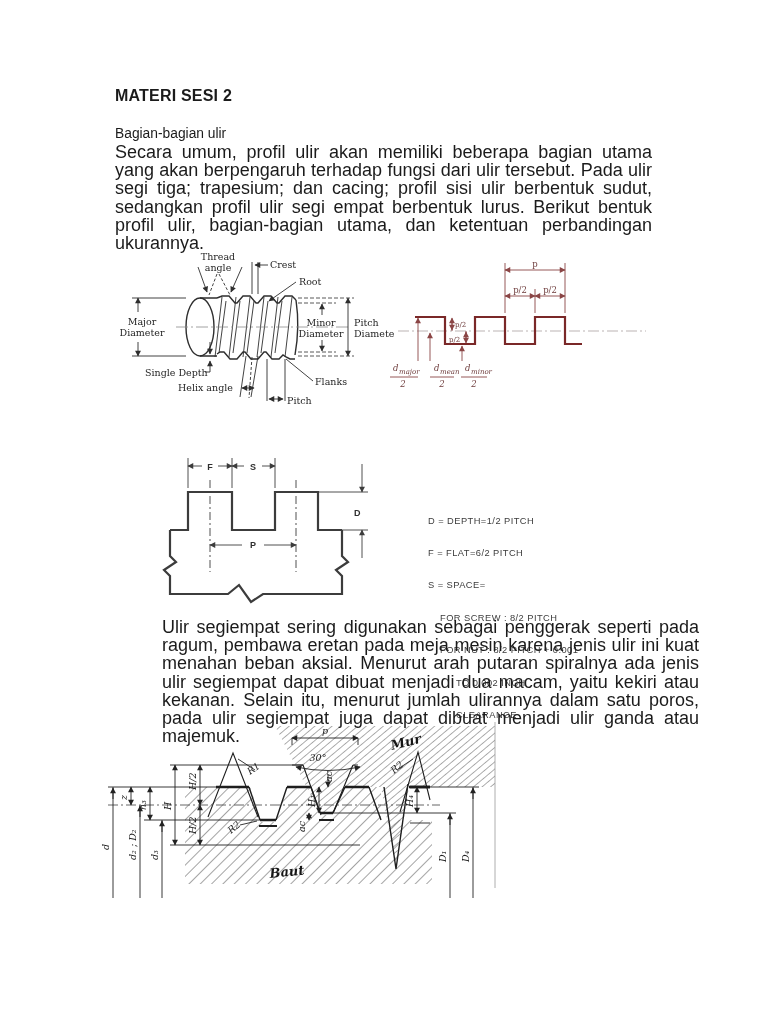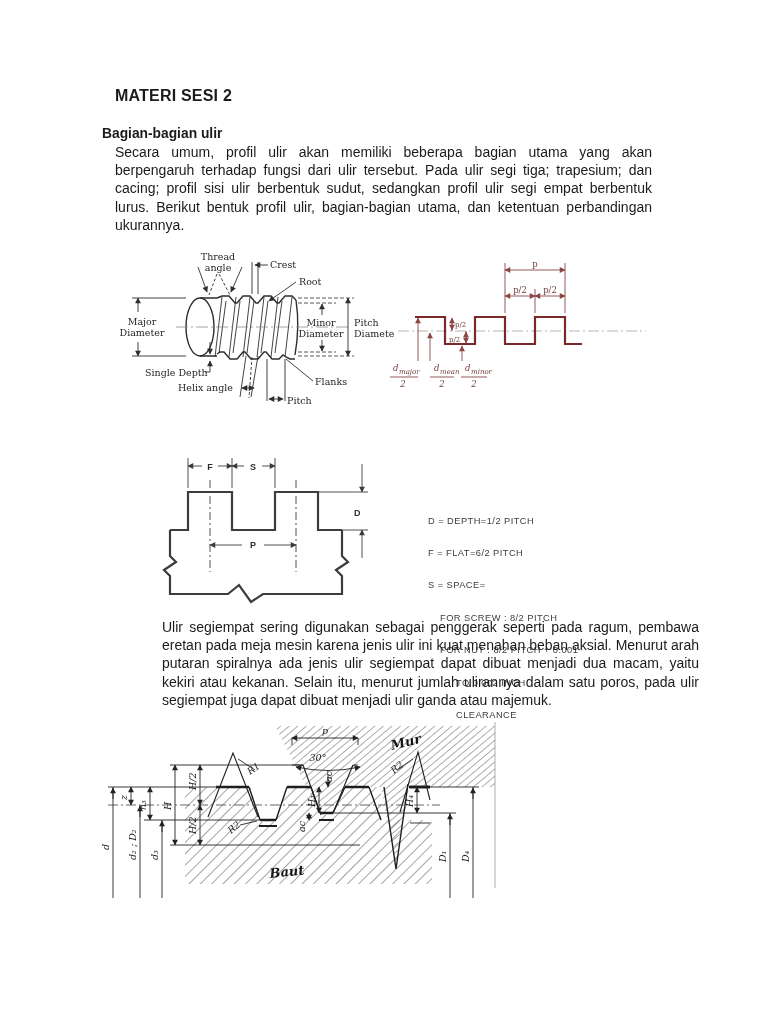--- a/index.html
+++ b/index.html
@@ -1,20 +1,20 @@
 <!DOCTYPE html>
 <html><head>
 <meta charset="utf-8">
 <style>
   html,body{margin:0;padding:0;background:#ffffff;}
   .page{position:relative;width:768px;height:1024px;background:#fff;overflow:hidden;
         font-family:"Liberation Sans",sans-serif;color:#1b1b1b;}
   .title{position:absolute;left:115px;top:87px;font-size:16px;font-weight:bold;letter-spacing:.2px;}
-  .subhead{position:absolute;left:102px;top:126px;font-size:13.8px;font-weight:bold;}
-  .para{position:absolute;left:115px;width:537px;font-size:14px;line-height:18.2px;
+  .subhead{position:absolute;left:115px;top:126px;font-size:13.8px;font-weight:normal;}
+  .para{position:absolute;left:115px;width:537px;font-size:18px;line-height:18.2px;
         text-align:justify;}
   #para1{top:143px;}
   #para2{top:618px;margin-left:47px;}
   .figsvg{position:absolute;}
   #fig1{left:118px;top:249px;}
   #fig2{left:388px;top:249px;}
   #fig3{left:150px;top:444px;}
   #fig4{left:100px;top:712px;}
   .spec{position:absolute;left:428px;top:494px;font-size:9.3px;font-weight:normal;
         letter-spacing:.45px;line-height:10.8px;color:#3b3b3b;white-space:pre;}

